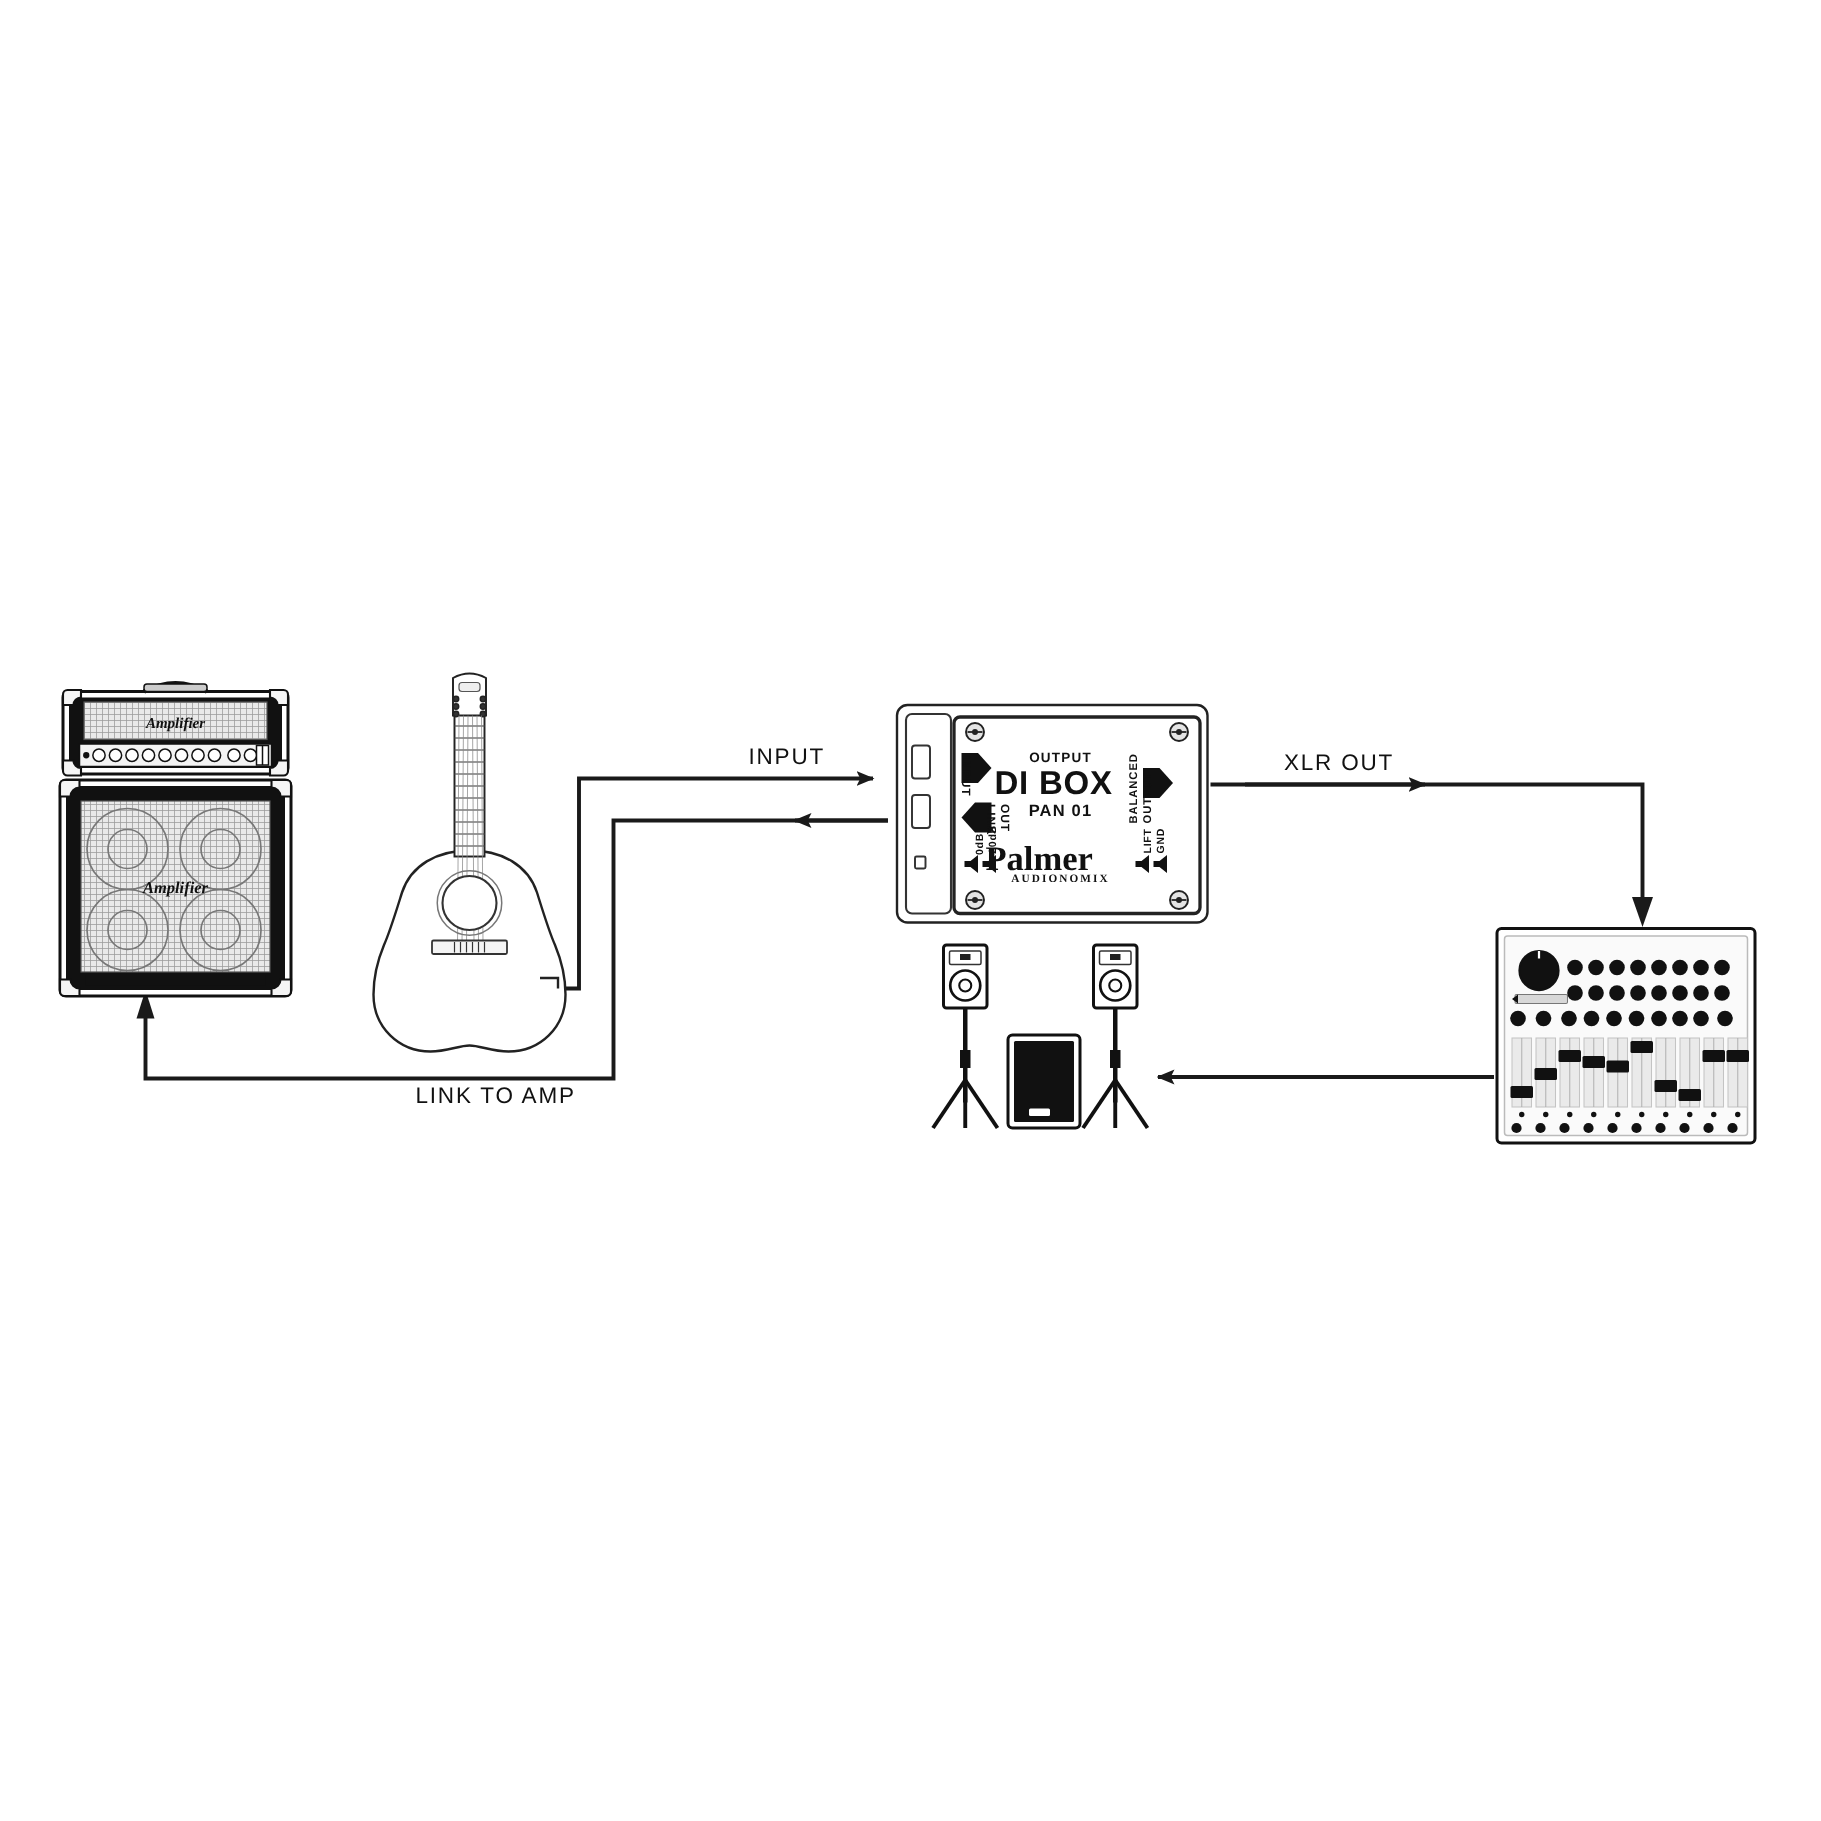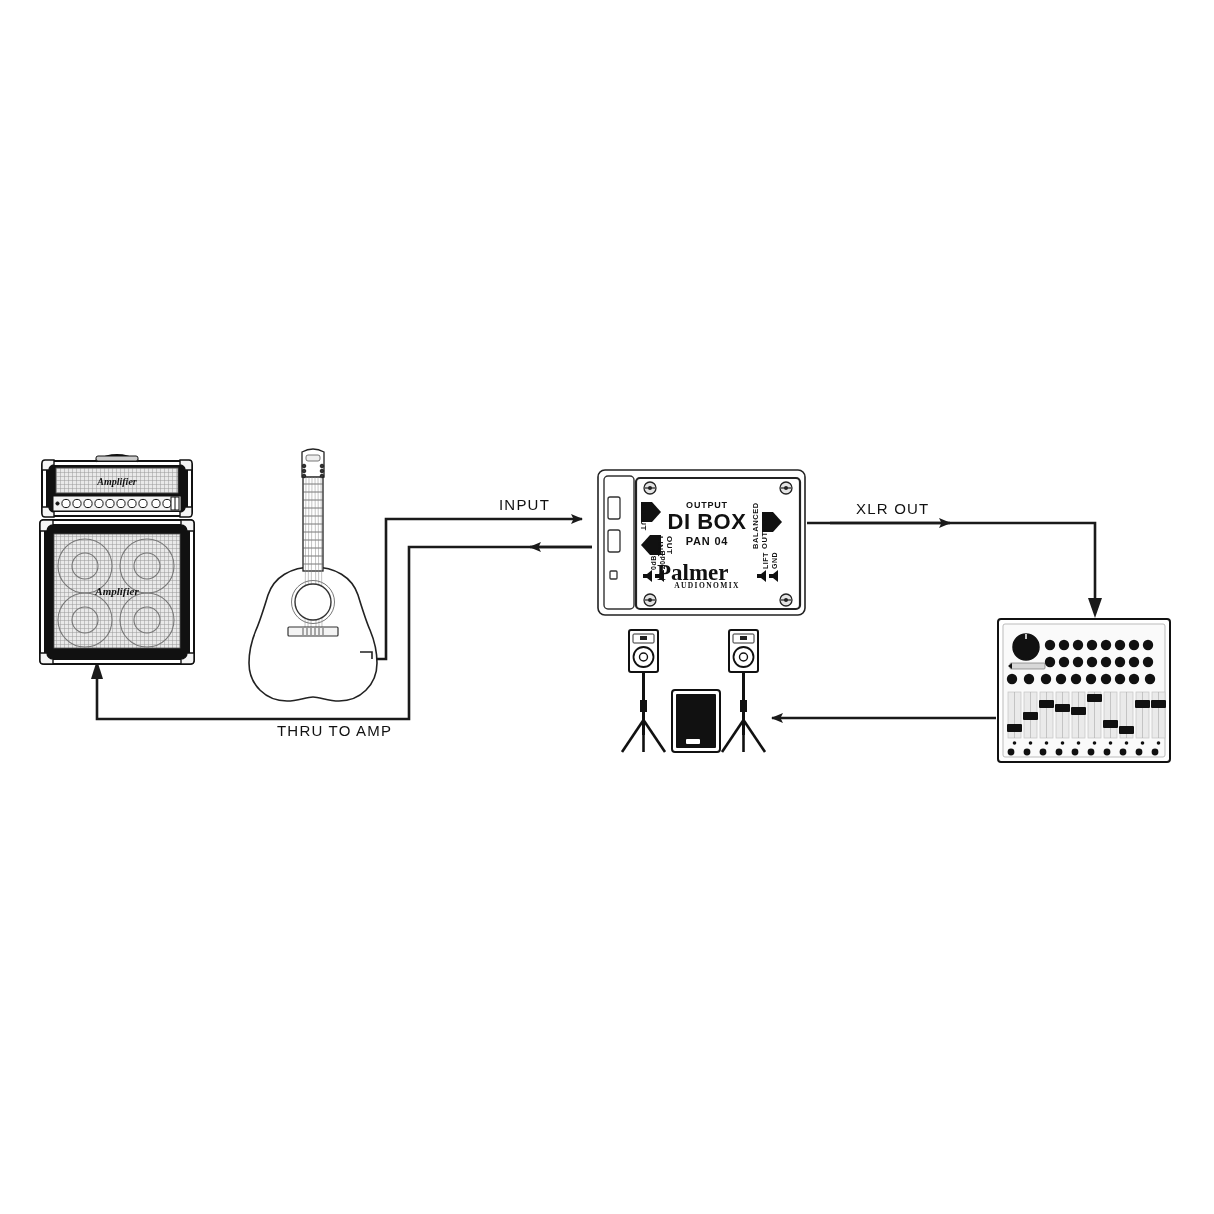--- a/index.html
+++ b/index.html
@@ -237,22 +237,22 @@
       <polygon points="643,574 647,574 652,570 652,582 647,578 643,578" fill="#111"></polygon>
       <polygon points="655,574 659,574 664,570 664,582 659,578 655,578" fill="#111"></polygon>
     </g>
     <g>
       <polygon points="757,574 761,574 766,570 766,582 761,578 757,578" fill="#111"></polygon>
       <polygon points="769,574 773,574 778,570 778,582 773,578 769,578" fill="#111"></polygon>
     </g>
   </svg>
 
   <div class="lbl" style="left:671px;top:500px;width:72px;text-align:center;font-size:9px;font-weight:700;letter-spacing:0.8px;">OUTPUT</div>
-  <div class="lbl" style="left:663px;top:509px;width:88px;text-align:center;font-size:22px;font-weight:700;letter-spacing:0.5px;">DI BOX</div>
-  <div class="lbl" style="left:671px;top:535px;width:72px;text-align:center;font-size:11px;font-weight:600;letter-spacing:0.8px;">PAN 04</div>
+  <div class="lbl" style="left:663px;top:509px;width:88px;font-size:22px;font-weight:700;letter-spacing:0.5px;">DI BOX</div>
+  <div class="lbl" style="left:671px;top:535px;width:72px;text-align:center;font-size:11px;font-weight:600;letter-spacing:0.8px;">PAN 01</div>
   <div class="lbl" style="left:657px;top:560px;width:100px;font-family:'Liberation Serif',serif;font-size:23px;font-weight:700;letter-spacing:0px;">Palmer</div>
   <div class="lbl" style="left:657px;top:581px;width:100px;text-align:center;font-size:7.5px;font-weight:700;letter-spacing:1.4px;font-family:Liberation Serif, serif;">AUDIONOMIX</div>
 
   <div class="lbl" style="left:648px;top:504px;font-size:8px;font-weight:700;letter-spacing:0.6px;transform:rotate(90deg);transform-origin:left top;">INPUT</div>
   <div class="lbl" style="left:665px;top:536px;font-size:8px;font-weight:700;letter-spacing:0.6px;transform:rotate(90deg);transform-origin:left top;">LINK</div>
   <div class="lbl" style="left:674px;top:536px;font-size:8px;font-weight:700;letter-spacing:0.6px;transform:rotate(90deg);transform-origin:left top;">OUT</div>
 
   <div class="lbl" style="left:751px;top:549px;font-size:7.5px;font-weight:700;letter-spacing:0.6px;transform:rotate(-90deg);transform-origin:left top;">BALANCED</div>
   <div class="lbl" style="left:760px;top:549px;font-size:7.5px;font-weight:700;letter-spacing:0.6px;transform:rotate(-90deg);transform-origin:left top;">OUTPUT</div>
 
@@ -408,15 +408,15 @@
         <circle cx="1091" cy="752" r="3.4"></circle>
       <circle cx="1107" cy="752" r="3.4"></circle>
         <circle cx="1123" cy="752" r="3.4"></circle>
       <circle cx="1139" cy="752" r="3.4"></circle>
         <circle cx="1155" cy="752" r="3.4"></circle>
     </g>
   </svg>
 
   <div class="lbl lbl-flow" style="left:499px;top:496px;">INPUT</div>
   <div class="lbl lbl-flow" style="left:856px;top:500px;">XLR OUT</div>
-  <div class="lbl lbl-flow" style="left:277px;top:722px;">THRU TO AMP</div>
+  <div class="lbl lbl-flow" style="left:277px;top:722px;">LINK TO AMP</div>
 
 </div>
 
 </body></html>

